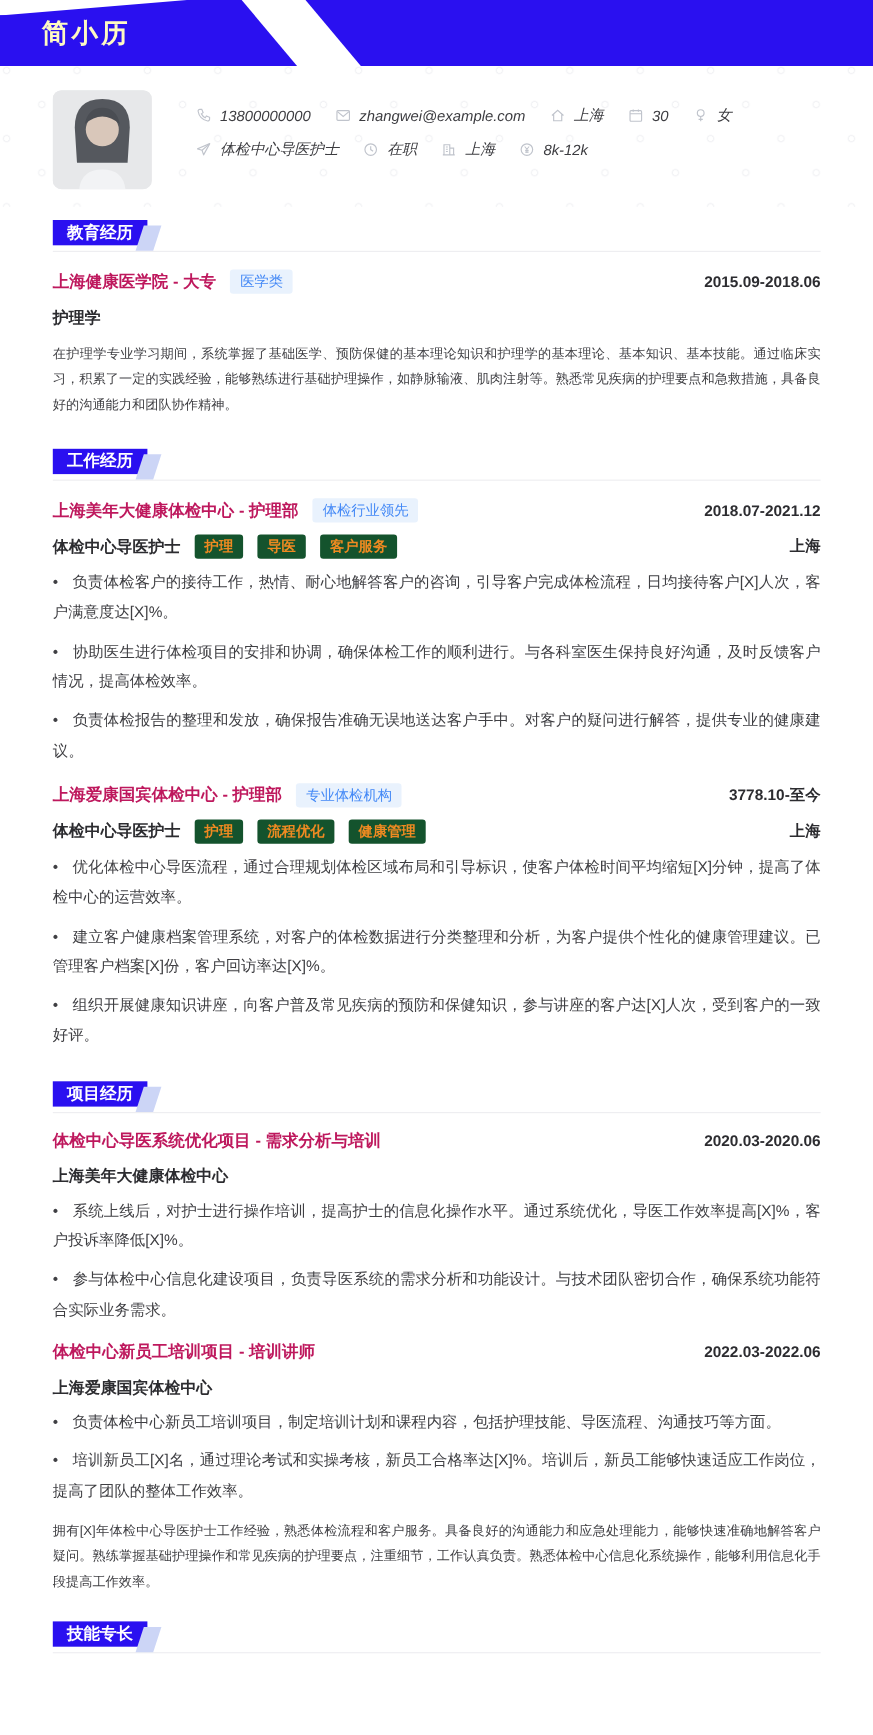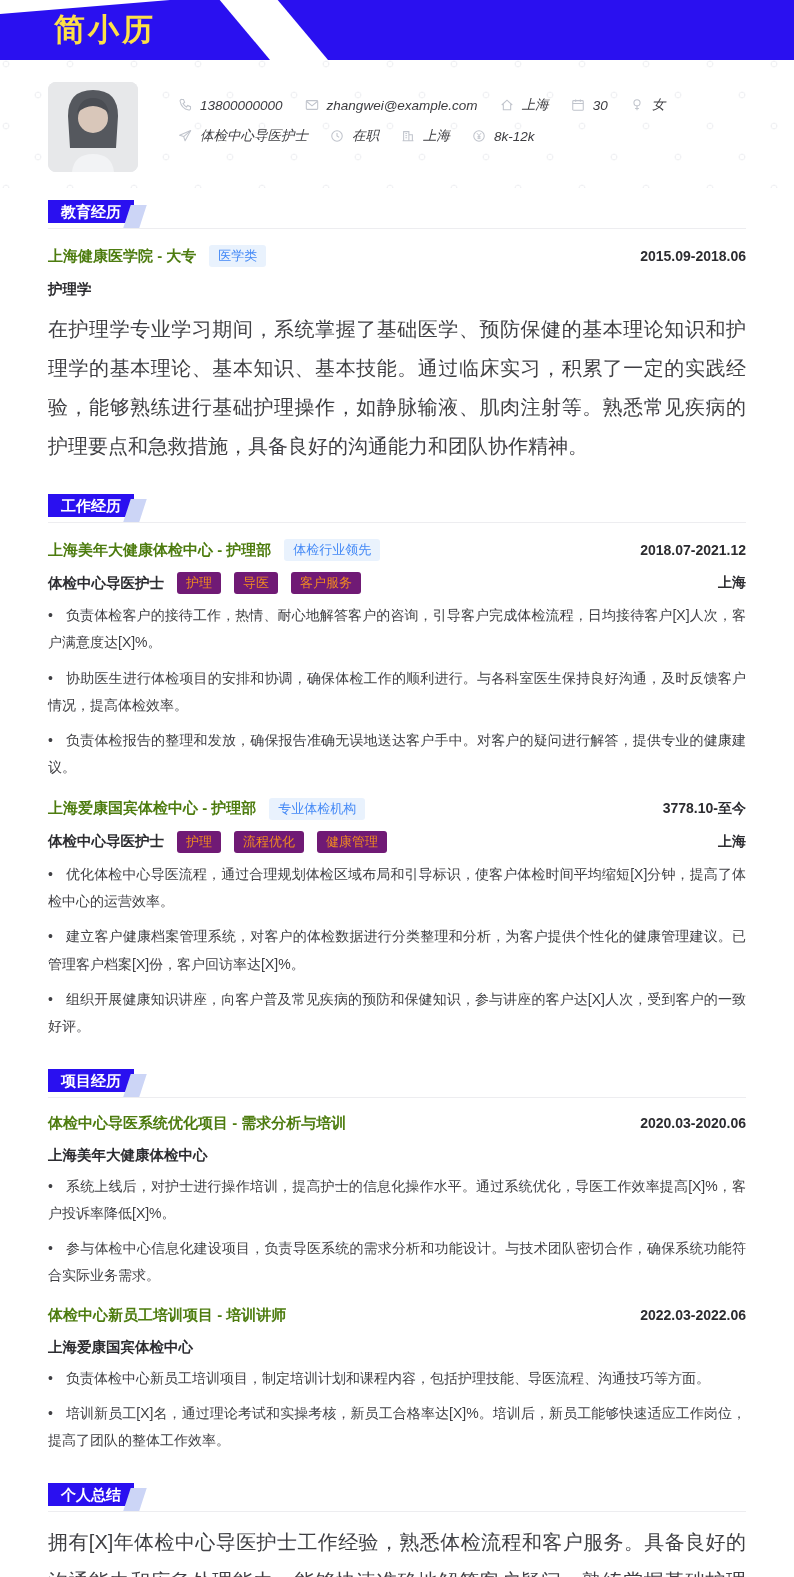--- a/index.html
+++ b/index.html
@@ -17,22 +17,22 @@
   }
   .banner-stripe {
     position:absolute; top:-8px; left:213px; width:58px; height:80px;
     background:#fff; transform:skewX(40deg); transform-origin:0 0;
   }
   .banner-corner {
     position:absolute; top:0; left:0; width:170px; height:14px; background:#fff;
     clip-path:polygon(0 0,100% 0,0 100%);
   }
   .candidate-name {
-    position:absolute; left:54px; top:50%; transform:translateY(-50%);
-    color:#fde047; font-size:31px; font-weight:bold; letter-spacing:3px;
+    position:absolute; left:38px; top:50%; transform:translateY(-50%);
+    color:#fef9c3; font-size:24px; font-weight:bold; letter-spacing:3px;
   }
 
   
   .profile {
     display:flex; gap:40px; padding:22px 48px 16px; align-items:flex-start;
     background-image:
       radial-gradient(circle, rgba(210,212,220,0) 2px, rgba(210,212,220,.35) 2.5px, rgba(210,212,220,0) 4px),
       radial-gradient(circle, rgba(210,212,220,0) 2px, rgba(210,212,220,.35) 2.5px, rgba(210,212,220,0) 4px);
     background-size:64px 62px; background-position:6px 4px, 38px 35px;
   }
@@ -55,33 +55,33 @@
     font-size:15px; font-weight:bold; padding:3px 13px; line-height:17px; z-index:1;
   }
   .sec-badge::after {
     content:""; position:absolute; top:5px; right:-9px; width:16px; height:100%;
     background:#ccd5f6; transform:skewX(-18deg); z-index:-1;
   }
   .mt12 { margin-top:12px; } .mt24 { margin-top:24px; } .mt28 { margin-top:28px; }
 
   .entry-head { display:flex; justify-content:space-between; align-items:center; margin-top:16px; }
   .entry-left { display:flex; align-items:center; }
-  .entry-title { font-size:15px; font-weight:bold; color:#4d7c0f; }
+  .entry-title { font-size:15px; font-weight:bold; color:#be185d; }
   .entry-date { font-size:14px; font-weight:bold; color:#2c2c30; }
   .role-row { display:flex; justify-content:space-between; align-items:center; margin-top:11px; }
   .role-left { display:flex; align-items:center; }
   .role-title { font-size:14.5px; font-weight:bold; color:#2c2c30; }
   .entry-loc { font-size:14px; font-weight:bold; color:#2c2c30; }
   .subline { font-size:14.5px; font-weight:bold; color:#2c2c30; margin-top:13px; }
 
   .tag { font-size:13px; padding:2px 9px; border-radius:3px; margin-left:13px; white-space:nowrap; }
   .tag-blue { color:#4489f6; background:#e9f2fd; }
-  .tag-orange { color:#ef8a21; background:#701a75; }
-
-  .para { font-size:20px; line-height:1.95; color:#3f3f43; margin-top:11px; text-align:justify; }
+  .tag-orange { color:#ef8a21; background:#14532d;font-weight:bold; }
+
+  .para { font-size:12px; line-height:1.95; color:#3f3f43; margin-top:11px; text-align:justify; }
   .bullets { margin-top:5px; }
   .bullet { font-size:14px; line-height:1.95; color:#3f3f43; margin-top:8px; text-align:justify; }
   .bullet .dot { margin-right:13px; }
 </style>
 </head>
 <body>
 
 <div class="page">
 
   <header class="banner">
@@ -282,23 +282,20 @@
         </div>
         <div class="subline">上海爱康国宾体检中心</div>
         <div class="bullets">
           <div class="bullet"><span class="dot">•</span><span>负责体检中心新员工培训项目，制定培训计划和课程内容，包括护理技能、导医流程、沟通技巧等方面。</span></div>
           <div class="bullet"><span class="dot">•</span><span>培训新员工[X]名，通过理论考试和实操考核，新员工合格率达[X]%。培训后，新员工能够快速适应工作岗位，提高了团队的整体工作效率。</span></div>
         </div>
       </div>
     </section>
 
     <section>
-      <div class="sec-head mt28">
-        <span class="sec-badge">个人总结</span>
-      </div>
       <p class="para" style="">拥有[X]年体检中心导医护士工作经验，熟悉体检流程和客户服务。具备良好的沟通能力和应急处理能力，能够快速准确地解答客户疑问。熟练掌握基础护理操作和常见疾病的护理要点，注重细节，工作认真负责。熟悉体检中心信息化系统操作，能够利用信息化手段提高工作效率。</p>
     </section>
 
     <section>
       <div class="sec-head mt24">
         <span class="sec-badge">技能专长</span>
       </div>
 
     </section>
 

